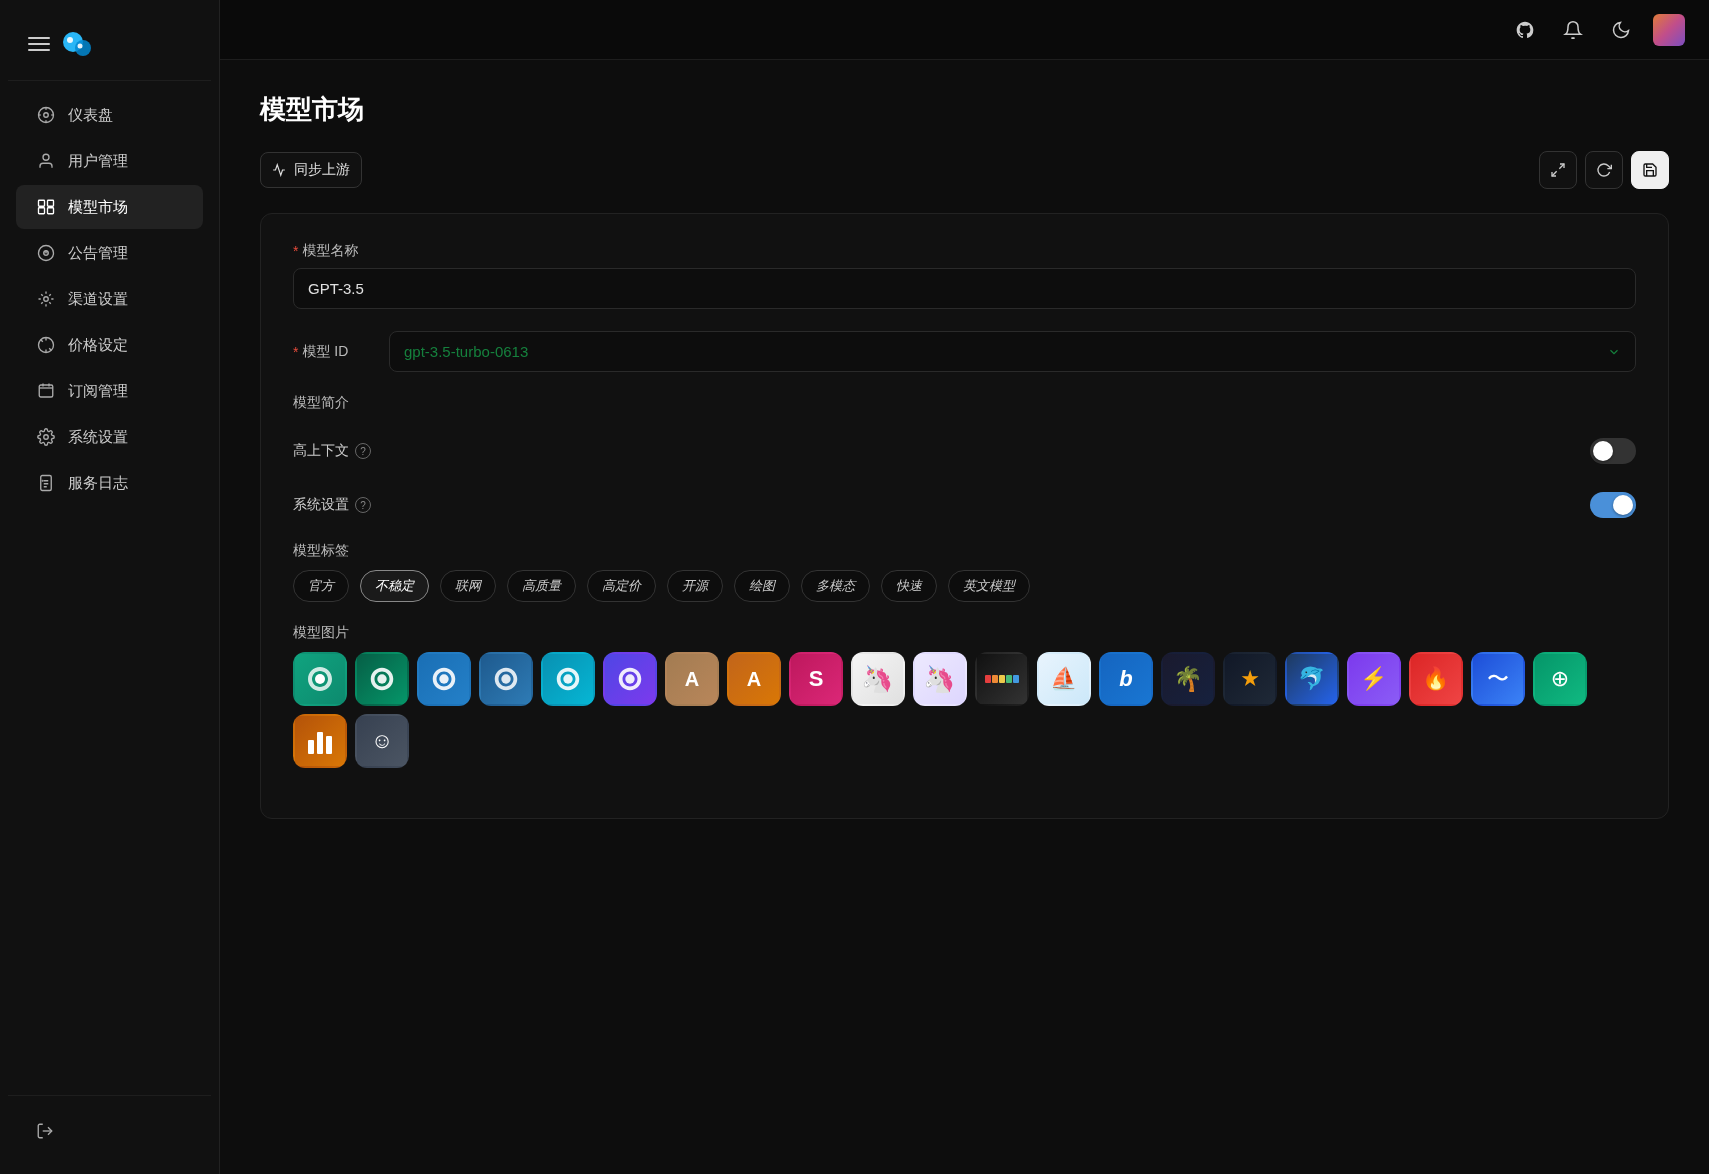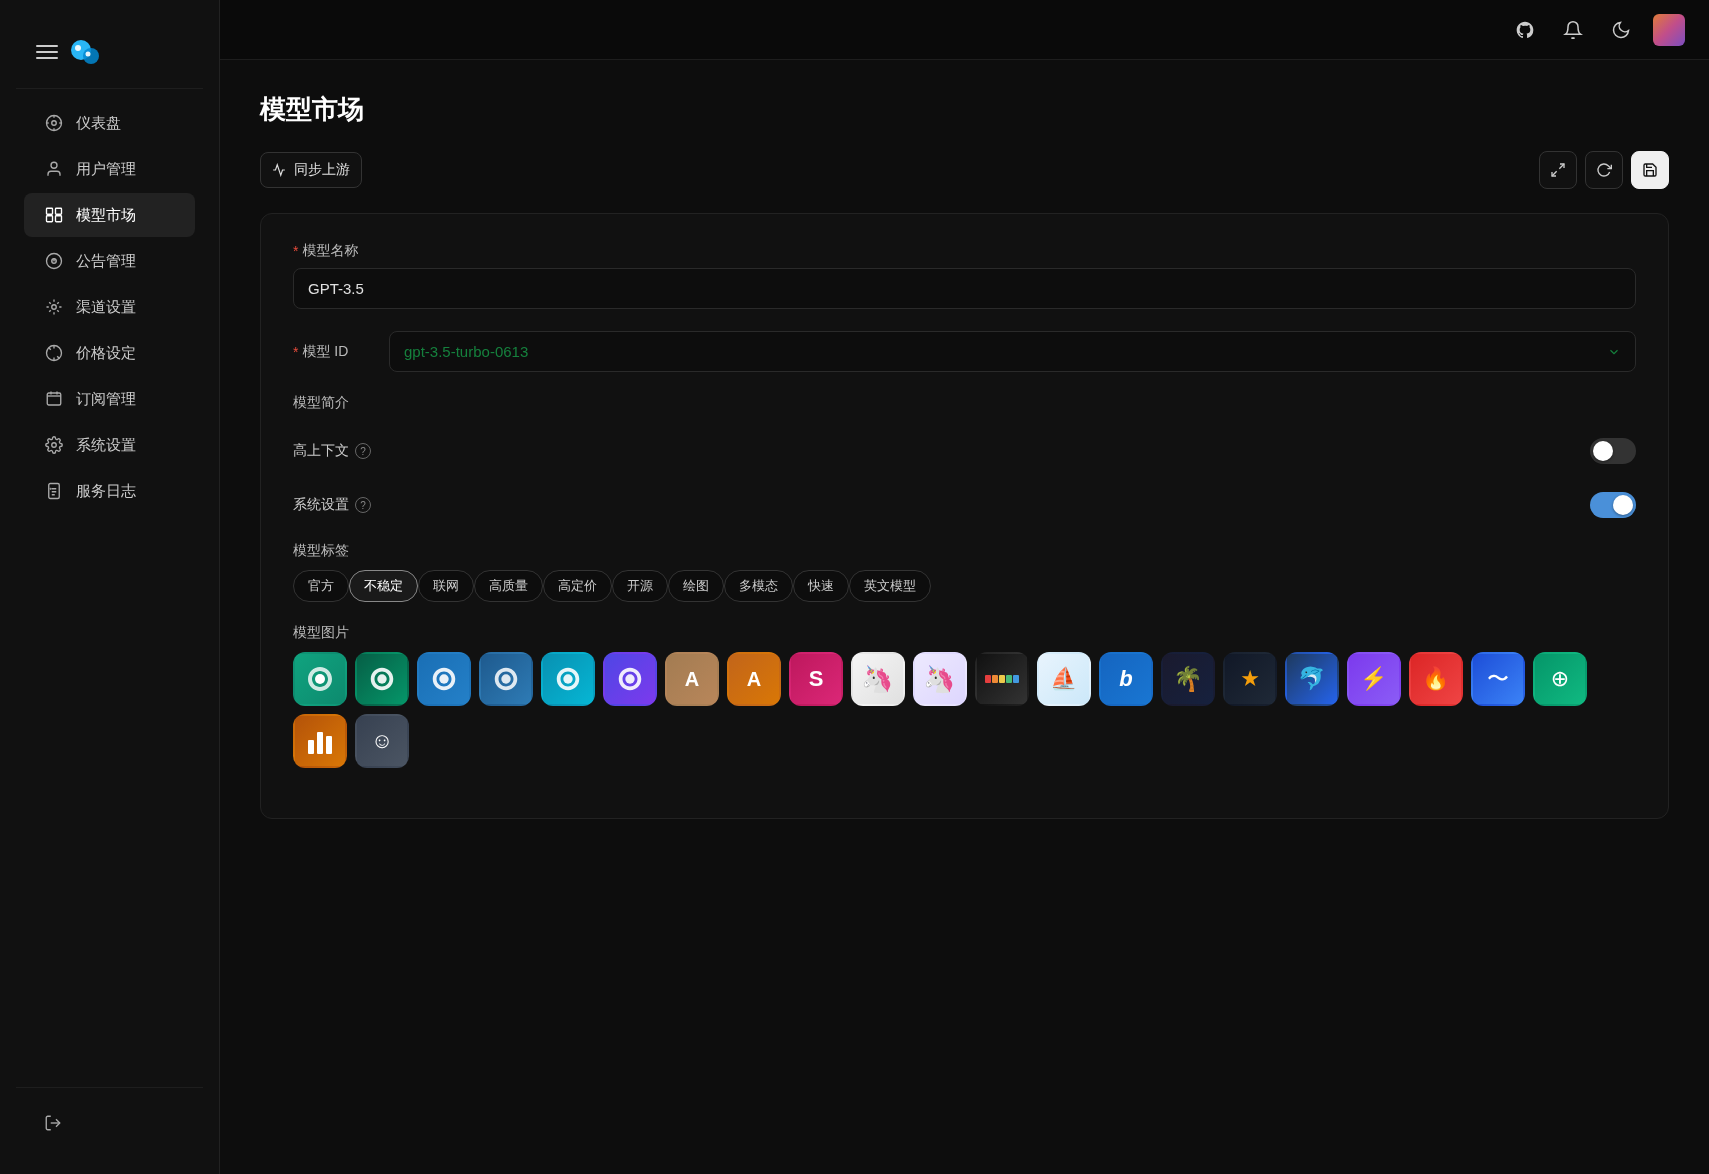--- a/index.html
+++ b/index.html
@@ -12,21 +12,21 @@
       overflow: hidden;
     }
 
     
     .sidebar {
       width: 220px;
       min-width: 220px;
       background: #111111;
       display: flex;
       flex-direction: column;
-      padding: 16px;
+      padding: 8px;
       border-right: 1px solid #222;
     }
 
     .sidebar-logo {
       display: flex;
       align-items: center;
       padding: 18px 20px;
       gap: 10px;
       border-bottom: 1px solid #1e1e1e;
     }
@@ -334,22 +334,23 @@
 
     
     .tags-label {
       font-size: 14px;
       color: #bbb;
       margin-bottom: 10px;
     }
     .tags-container {
       display: flex;
       flex-wrap: wrap;
-      gap: 0;
+      gap: 11px;
       margin-bottom: 22px;
+      font-style: italic;
     }
     .tag {
       padding: 6px 14px;
       border: 1px solid #333;
       border-radius: 20px;
       font-size: 13px;
       color: #ccc;
       cursor: pointer;
       background: #0d0d0d;
       transition: all 0.15s;

